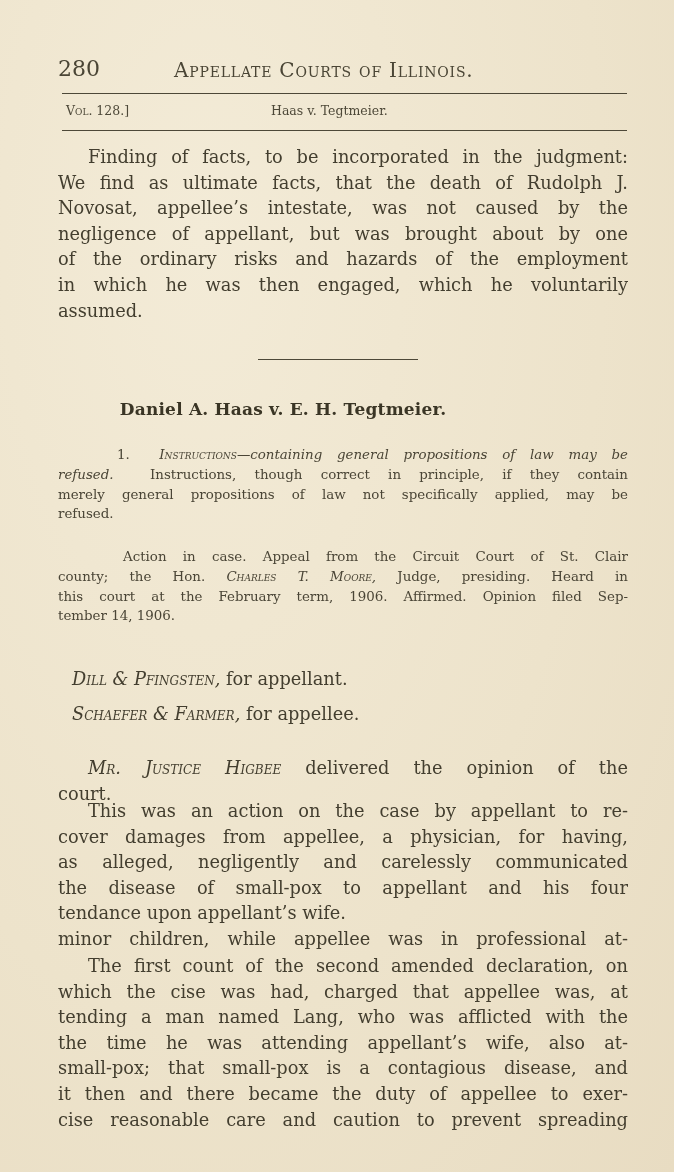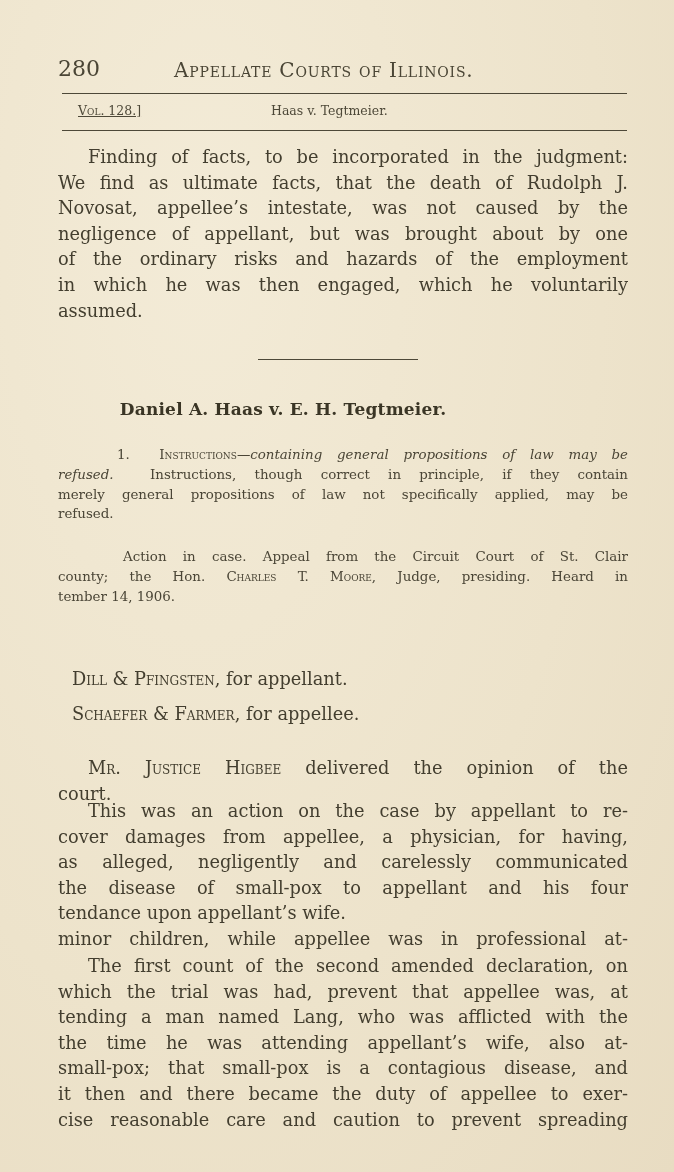--- a/index.html
+++ b/index.html
@@ -22,21 +22,21 @@
     .journal-title {
       position: absolute; left: 116px; top: 2px; font-size: 20px; letter-spacing: 0.8px;
       font-variant: small-caps; color: #4a4535;
     }
     .rule { position: absolute; height: 0; border-top: 1.6px solid #4d4838; }
     .rule.r1 { left: 62px; top: 93px; width: 565px; }
     .rule.r2 { left: 62px; top: 130px; width: 565px; }
     .rule.r3 { left: 258px; top: 359px; width: 160px; }
 
     .sub-head { position: absolute; left: 62px; top: 103px; width: 565px; font-size: 12.5px; color: #4d4838; }
-    .vol { position: absolute; left: 16px; top: 0; font-variant: small-caps; text-decoration: underline; }
+    .vol { position: absolute; left: 4px; top: 0; font-variant: small-caps; }
     .case-short { position: absolute; left: 209px; top: 0; }
 
     .para {
       position: absolute; left: 58px; width: 570px;
       font-size: 17.8px; line-height: 25.6px;
       text-align: justify; color: #433e2f;
     }
     .para .line { display: block; text-align-last: justify; white-space: nowrap; }
     .para .line.last { text-align-last: left; }
     .indent { padding-left: 30px; }
@@ -49,21 +49,21 @@
     }
 
     .headnote, .statement {
       position: absolute; left: 58px; width: 570px;
       font-size: 13.4px; line-height: 19.8px; color: #4a4536;
     }
     .headnote .line, .statement .line { display: block; text-align: justify; text-align-last: justify; white-space: nowrap; }
     .headnote .line.last, .statement .line.last { text-align-last: left; }
     .headnote { top: 445px; }
     .statement { top: 547px; }
-    .sc { font-variant: small-caps; }
+    .sc { font-variant: small-caps; font-style: italic; }
     .it { font-style: italic; }
 
     .counsel { position: absolute; left: 72px; font-size: 17.8px; color: #433e2f; }
     .counsel.c1 { top: 668px; }
     .counsel.c2 { top: 703px; }
 
     .opinion-intro { top: 755px; }
     .opinion-p1 { top: 798px; }
     .opinion-p2 { top: 953px; }
   </style>
@@ -101,20 +101,21 @@
   <div class="headnote">
     <span class="line">&nbsp;&nbsp;&nbsp;&nbsp;<span>1.</span>&nbsp;&nbsp;<span class="sc">Instructions</span><span class="it">—containing general propositions of law may be</span></span>
     <span class="line"><span class="it">refused.</span>&nbsp;&nbsp;<span>Instructions, though correct in principle, if they contain</span></span>
     <span class="line">merely general propositions of law not specifically applied, may be</span>
     <span class="line last">refused.</span>
   </div>
 
   <div class="statement">
     <span class="line">&nbsp;&nbsp;&nbsp;&nbsp;<span>Action in case.  Appeal from the Circuit Court of St. Clair</span></span>
     <span class="line"><span>county; the Hon.</span> <span class="sc">Charles T. Moore,</span> <span>Judge, presiding.  Heard in</span></span>
+    <span class="line">this court at the February term, 1906.  Affirmed.  Opinion filed Sep-</span>
     <span class="line last">tember 14, 1906.</span>
   </div>
 
   <div class="counsel c1">
     <span class="sc">Dill &amp; Pfingsten,</span>
     <span>for appellant.</span>
   </div>
   <div class="counsel c2">
     <span class="sc">Schaefer &amp; Farmer,</span>
     <span>for appellee.</span>
@@ -129,21 +130,21 @@
     <span class="line indent">This was an action on the case by appellant to re-</span>
     <span class="line">cover damages from appellee, a physician, for having,</span>
     <span class="line">as alleged, negligently and carelessly communicated</span>
     <span class="line">the disease of small-pox to appellant and his four</span>
     <span class="line last">tendance upon appellant’s wife.</span>
     <span class="line">minor children, while appellee was in professional at-</span>
   </div>
 
   <div class="para opinion-p2">
     <span class="line indent">The first count of the second amended declaration, on</span>
-    <span class="line">which the trial was had, prevent that appellee was, at</span>
+    <span class="line">which the cise was had, charged that appellee was, at</span>
     <span class="line">tending a man named Lang, who was afflicted with the</span>
     <span class="line">the time he was attending appellant’s wife, also at-</span>
     <span class="line">small-pox; that small-pox is a contagious disease, and</span>
     <span class="line">it then and there became the duty of appellee to exer-</span>
     <span class="line">cise reasonable care and caution to prevent spreading</span>
   </div>
 
 </div>
 
 </body></html>

